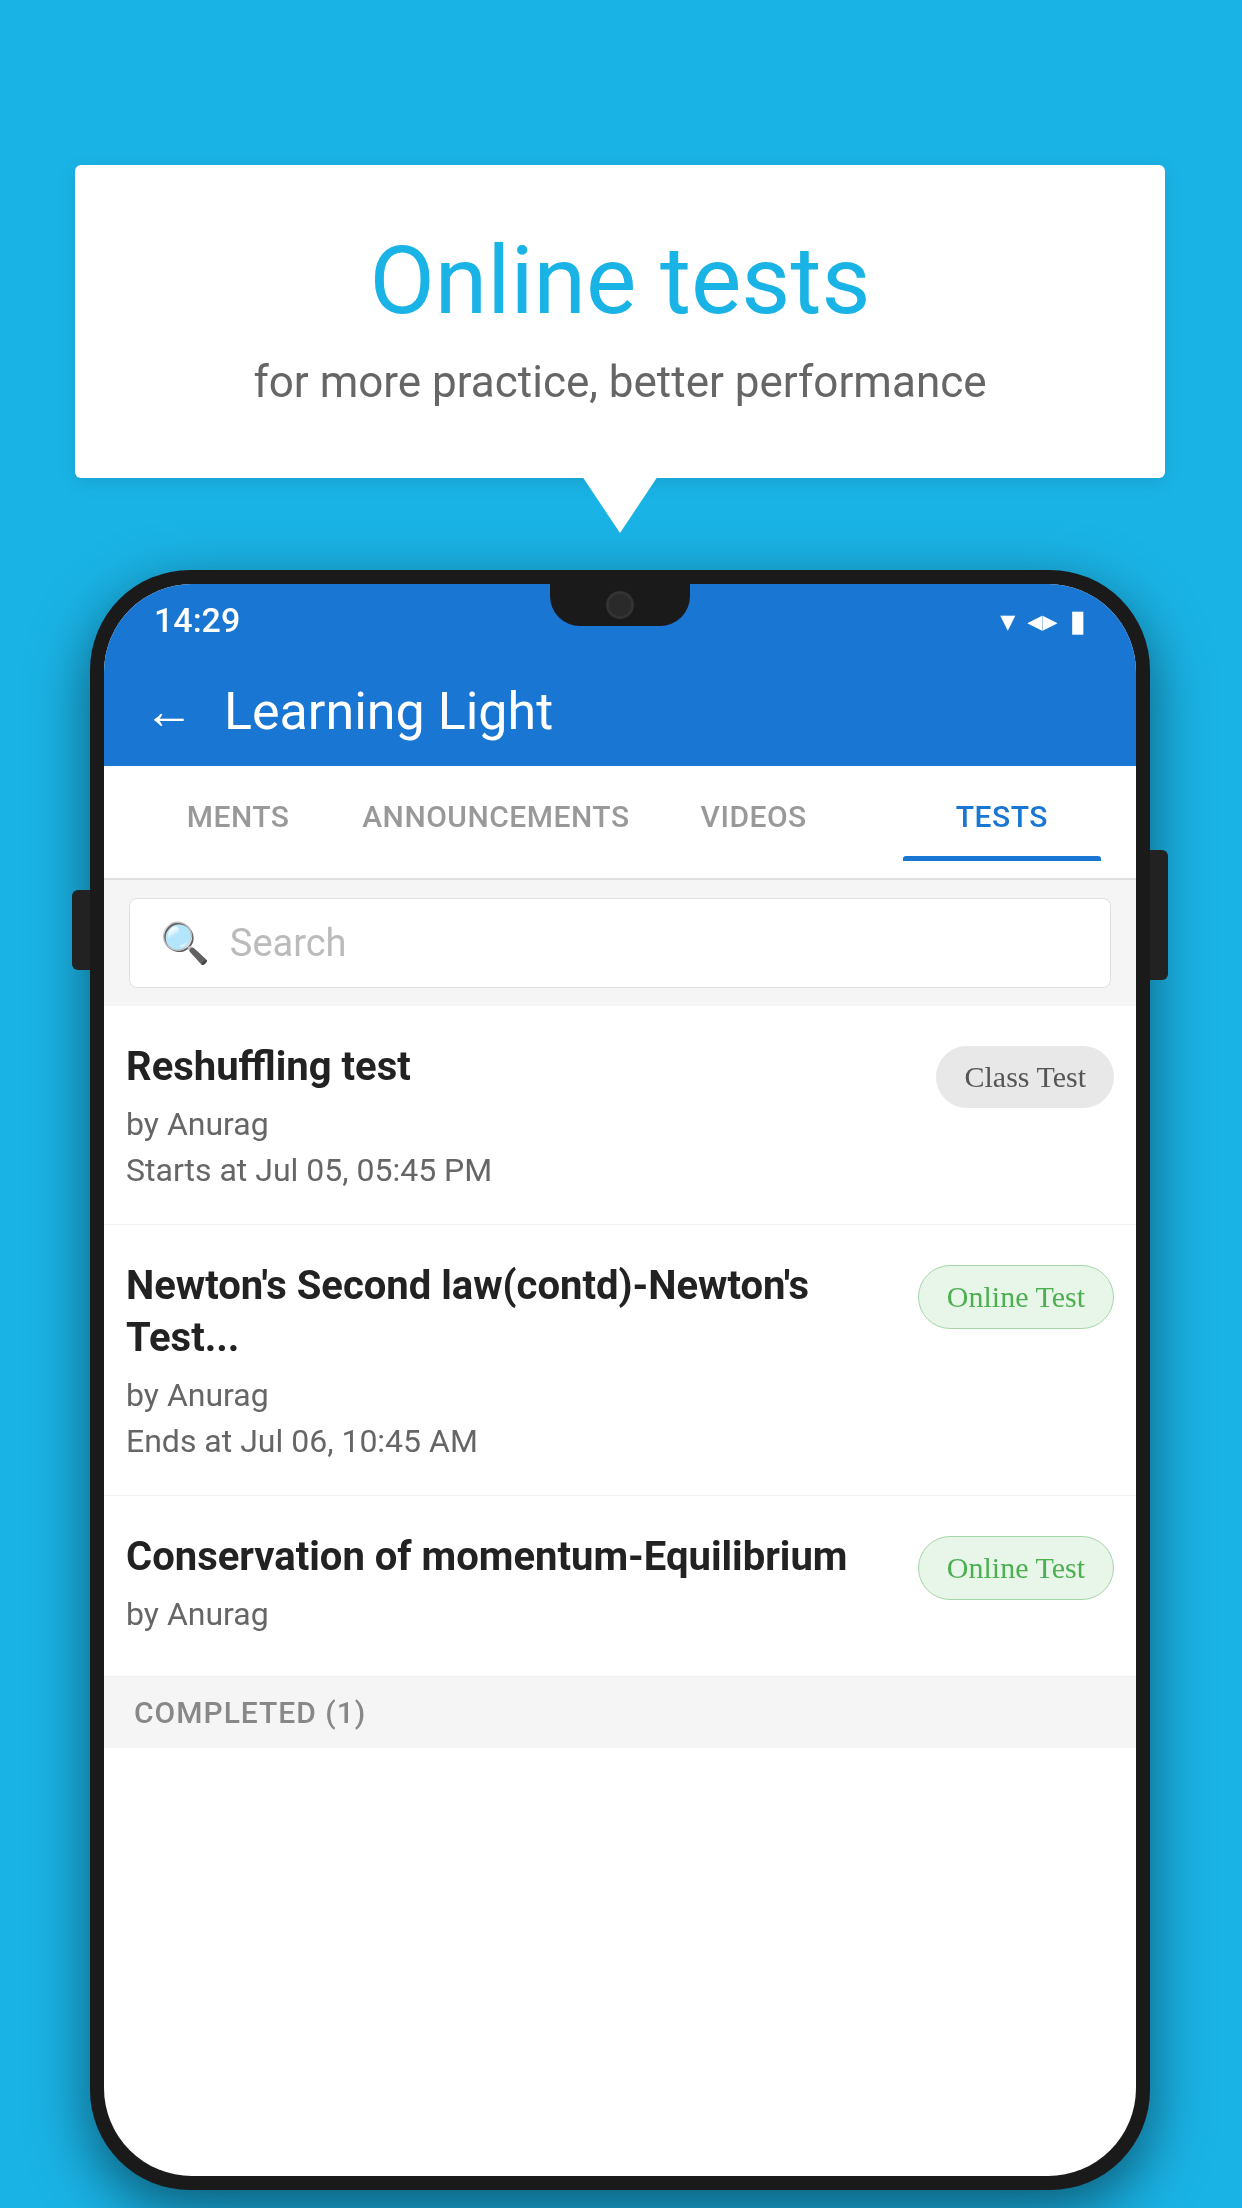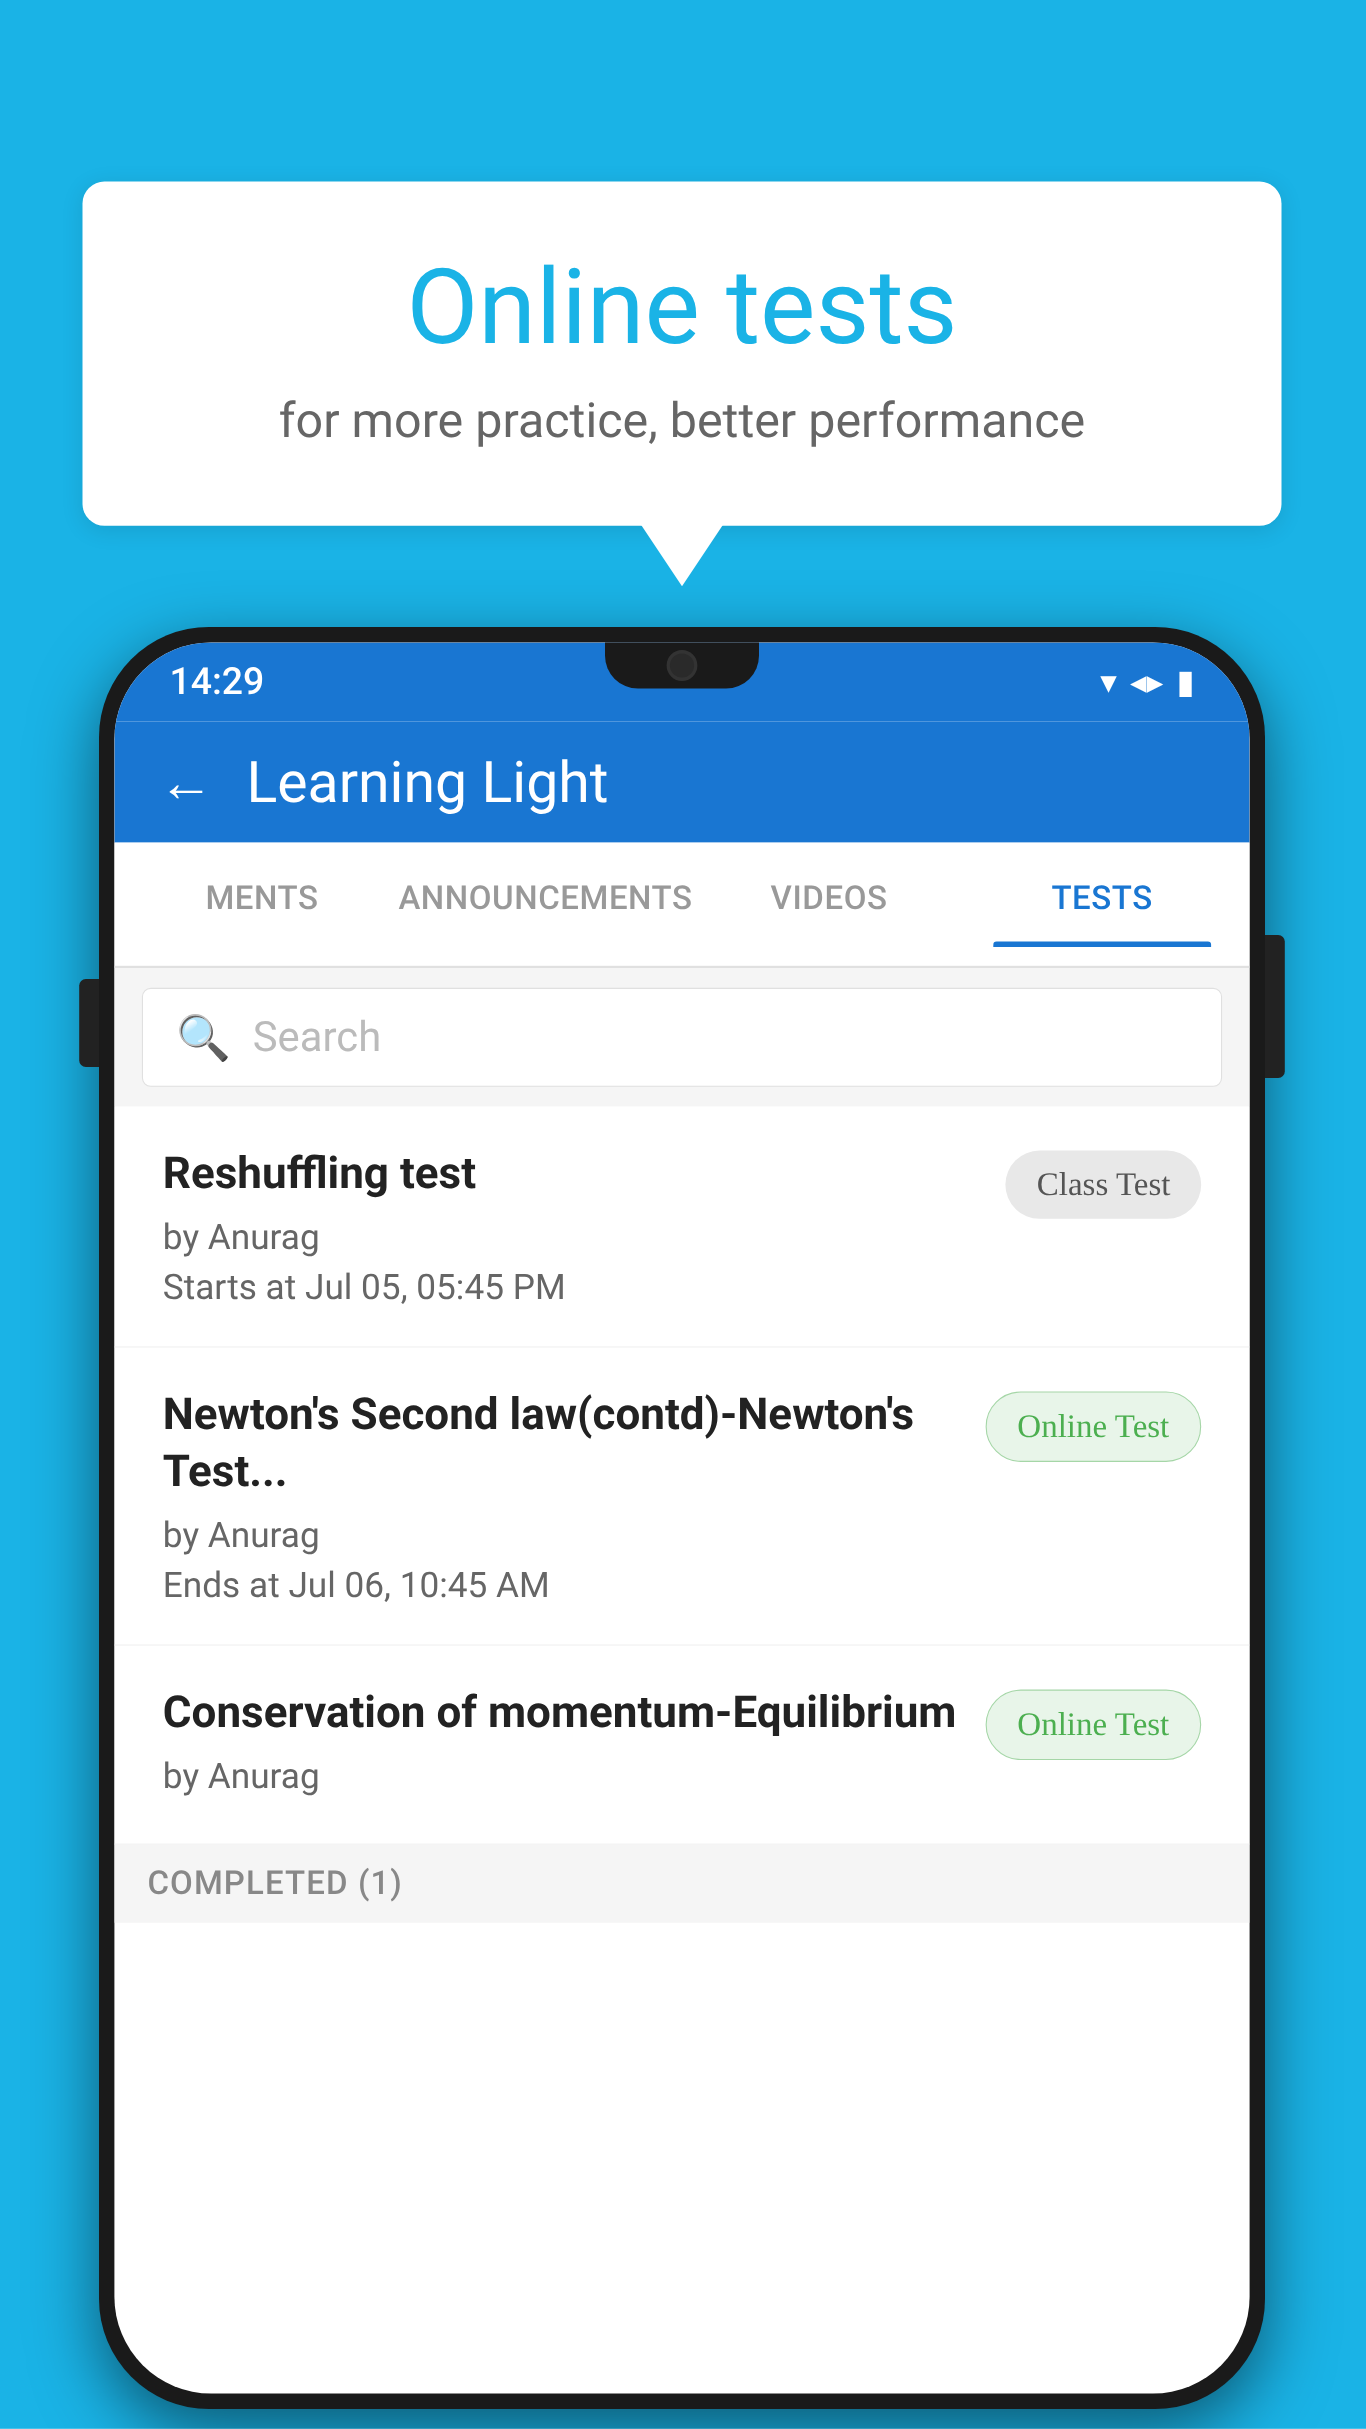--- a/index.html
+++ b/index.html
@@ -13,21 +13,21 @@
       position: relative;
     }
 
     
     .speech-bubble {
       position: absolute;
       top: 165px;
       left: 75px;
       width: 1090px;
       background: white;
-      border-radius: 20px;
+      border-radius: 6px;
       padding: 60px 80px 70px;
       text-align: center;
       box-shadow: 0 4px 20px rgba(0,0,0,0.1);
     }
     .speech-bubble::after {
       content: '';
       position: absolute;
       bottom: -55px;
       left: 50%;
       transform: translateX(-50%);
@@ -232,21 +232,21 @@
       color: #888;
       font-weight: 500;
       letter-spacing: 1px;
     }
 
     
     .test-list {
       background: white;
     }
     .test-item {
-      padding: 35px 44px;
+      padding: 35px 22px;
       border-bottom: 1px solid #f0f0f0;
       display: flex;
       align-items: flex-start;
       justify-content: space-between;
       gap: 20px;
     }
     .test-info {
       flex: 1;
     }
     .test-name {

